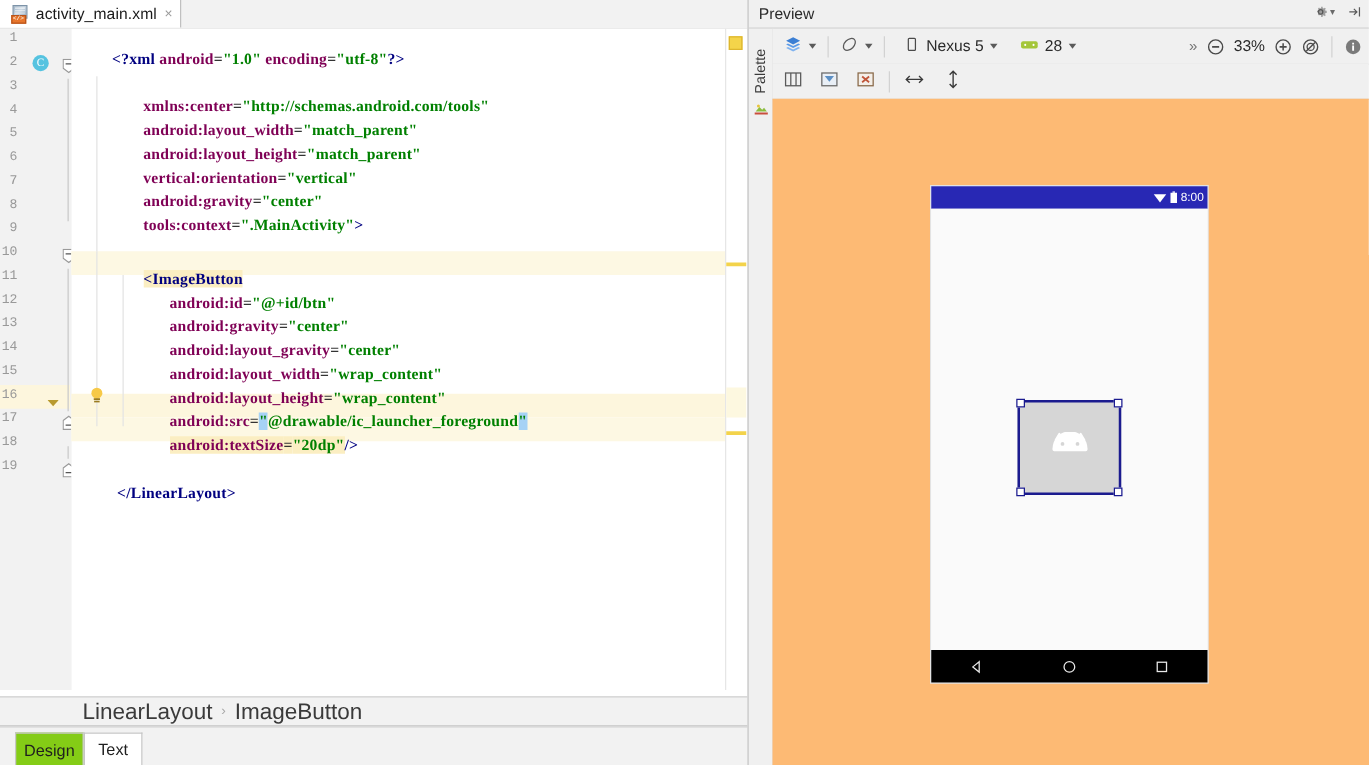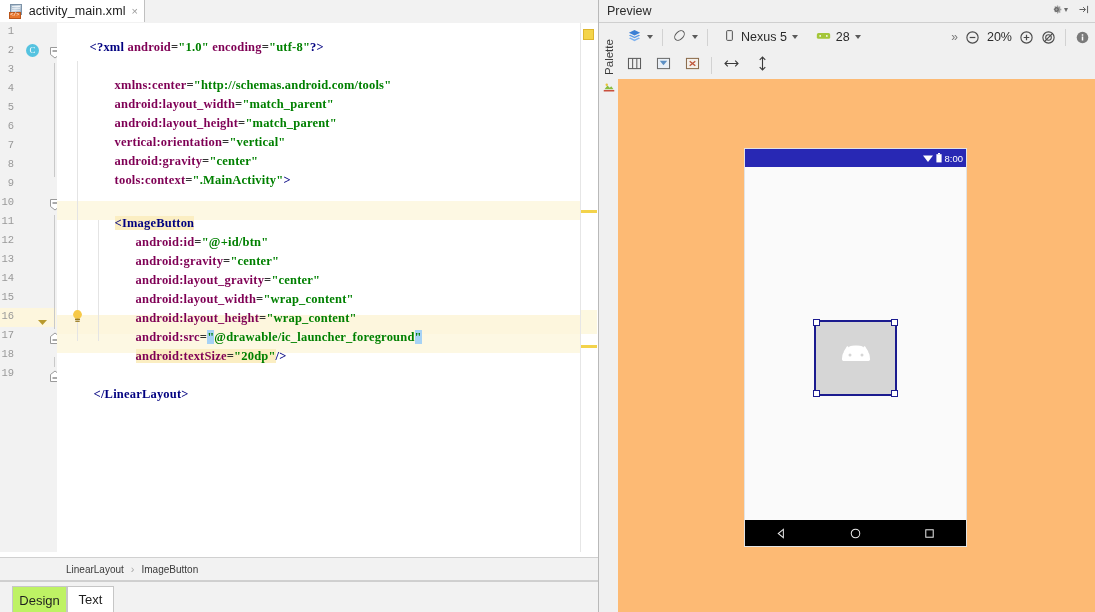--- a/index.html
+++ b/index.html
@@ -61,29 +61,29 @@
 
   
   .stripe{position:absolute;left:580px;top:23px;width:18px;height:529px;background:#fff;
     border-left:1px solid #e6e6e6;}
   .stripe-mark{position:absolute;}
 
   
   .breadcrumb{position:absolute;left:0;top:557px;width:598px;height:24px;background:#f2f2f2;
     border-top:1px solid #d0d0d0;border-bottom:1px solid #d0d0d0;
     display:flex;align-items:center;padding-left:66px;box-sizing:border-box;}
-  .bc-item{font-size:10px;color:#3a3a3a;}
+  .bc-item{font-size:18px;color:#3a3a3a;}
   .bc-sep{color:#a8a8a8;margin:0 7px;font-size:11px;}
 
   
   .bottombar{position:absolute;left:0;top:581px;width:598px;height:31px;background:#f2f2f2;
     border-top:1px solid #cfcfcf;}
   .btab{position:absolute;top:4px;height:27px;box-sizing:border-box;
     display:flex;align-items:center;justify-content:center;font-size:13px;color:#1f1f1f;}
-  .btab.inactive{background:#bef264;border:1px solid #c6c6c6;border-bottom:none;}
+  .btab.inactive{background:#84cc16;border:1px solid #c6c6c6;border-bottom:none;}
   .btab.active{background:#ffffff;border:1px solid #c6c6c6;border-bottom:1px solid #fff;}
 
   
   .preview-pane{position:absolute;left:598px;top:0;width:497px;height:612px;background:#f7f7f7;
     border-left:1px solid #b9b9b9;}
   .pv-header{position:absolute;left:0;top:0;width:497px;height:22px;background:#f0f0f0;
     border-bottom:1px solid #cfcfcf;display:flex;align-items:center;}
   .pv-title{font-size:12.5px;color:#2b2b2b;margin-left:8px;}
   .pv-hdr-right{position:absolute;right:6px;top:3px;display:flex;align-items:center;gap:9px;}
 
@@ -365,21 +365,21 @@
       </div>
 
       <div style="margin-left:auto;display:flex;align-items:center;gap:7px;padding-right:6px;">
         <span style="font-size:12px;color:#777;">»</span>
         <span style="display:inline-flex;">
           <svg width="15" height="15" viewBox="0 0 16 16">
               <circle cx="8" cy="8" r="6" fill="none" stroke="#4a4a4a" stroke-width="1.2"></circle>
               <path stroke="#4a4a4a" stroke-width="1.3" d="M5 8h6"></path>
             </svg>
         </span>
-        <span style="font-size:12.5px;color:#2b2b2b;">20%</span>
+        <span style="font-size:12.5px;color:#2b2b2b;">33%</span>
         <span style="display:inline-flex;">
           <svg width="15" height="15" viewBox="0 0 16 16">
               <circle cx="8" cy="8" r="6" fill="none" stroke="#4a4a4a" stroke-width="1.2"></circle>
               <path stroke="#4a4a4a" stroke-width="1.3" d="M5 8h6M8 5v6"></path>
             </svg>
         </span>
         <span style="display:inline-flex;">
           <svg width="15" height="15" viewBox="0 0 16 16">
               <circle cx="8" cy="8" r="6" fill="none" stroke="#4a4a4a" stroke-width="1.2"></circle>
               <circle cx="8" cy="8" r="3" fill="none" stroke="#4a4a4a" stroke-width="1.1"></circle>

